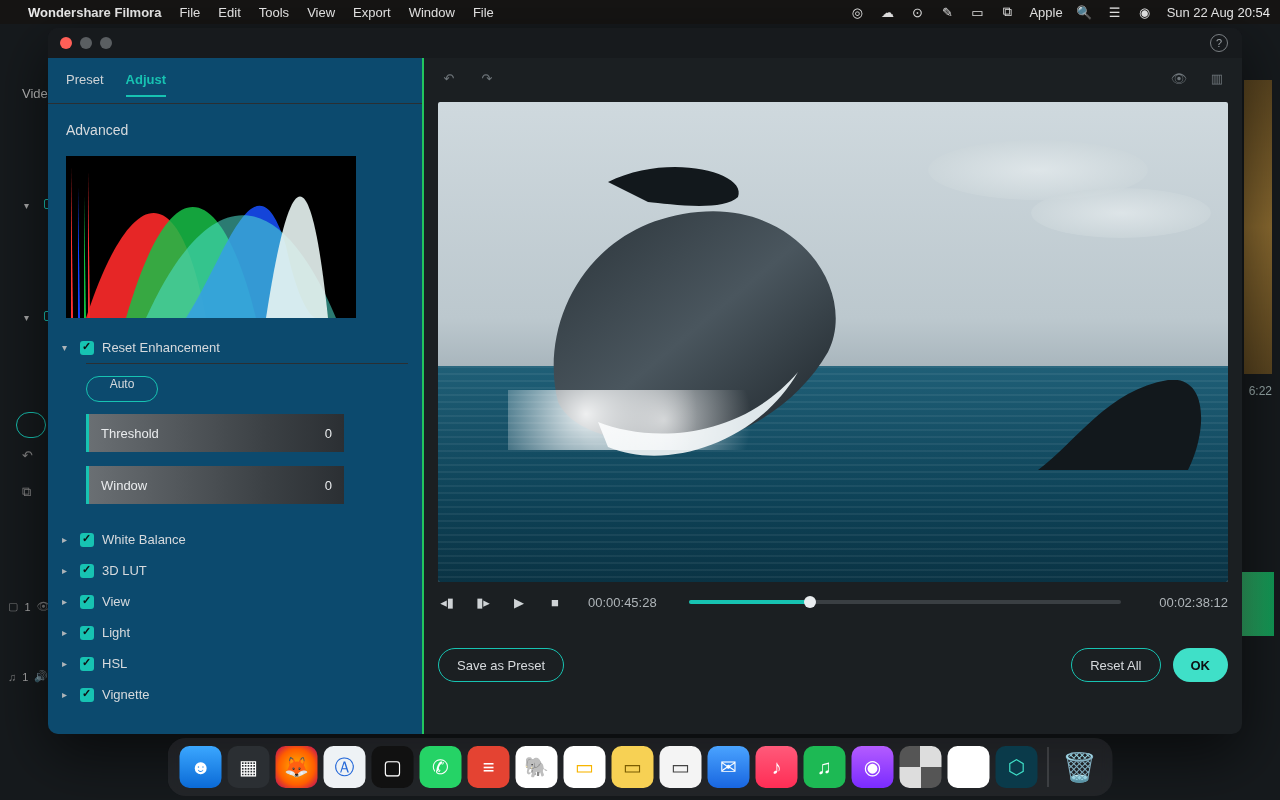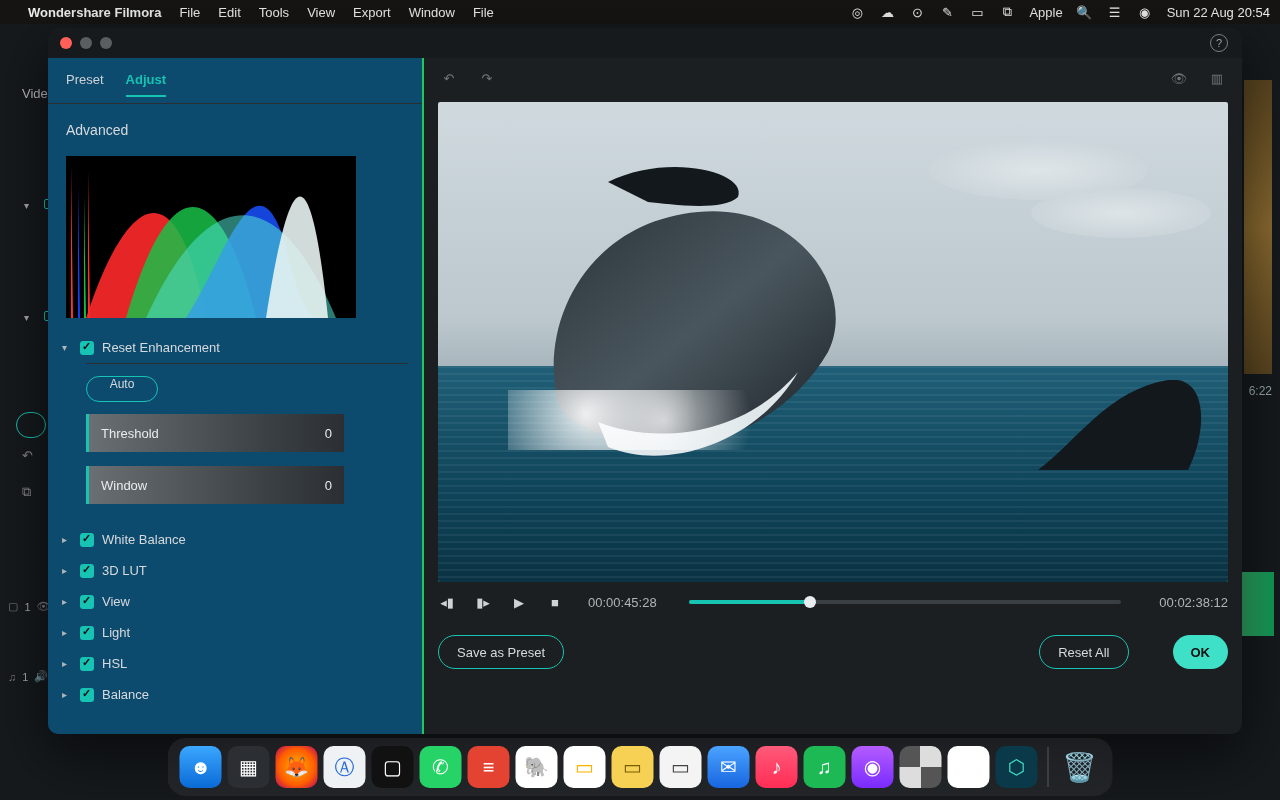--- a/index.html
+++ b/index.html
@@ -79,21 +79,21 @@
 .fin2{position:absolute; right:20px; top:58%; width:170px;height:90px;}
 .splash{position:absolute; left:70px; top:60%; width:260px;height:60px; background:radial-gradient(circle at 30% 40%,rgba(255,255,255,.9),transparent 60%),radial-gradient(circle at 60% 50%,rgba(255,255,255,.7),transparent 55%);}
 
 .controls{ height:40px; display:flex; align-items:center; padding:0 14px; gap:18px; color:#aeb4b8; }
 .controls .btn{ width:18px; text-align:center; cursor:pointer; color:#cfd3d6; }
 .controls .time{ font-variant-numeric:tabular-nums; margin-left:6px; }
 .controls .track{ flex:1; height:4px; background:#3a3f43; position:relative; border-radius:2px; margin:0 14px; }
 .controls .track .fill{ position:absolute; left:0; top:0; bottom:0; width:28%; background:#17c3b2; border-radius:2px; }
 .controls .track .knob{ position:absolute; top:50%; left:28%; width:12px;height:12px;background:#e9edef;border-radius:50%; transform:translate(-50%,-50%); }
 
-.footer{ height:60px; display:flex; align-items:center; padding:0 14px;gap:32px; }
+.footer{ height:60px; display:flex; align-items:flex-end; padding:0 14px; }
 .pillbtn{ height:34px; padding:0 18px; border-radius:17px; display:flex; align-items:center; font-size:13px; cursor:pointer; }
 .pillbtn.outline{ border:1.5px solid #17c3b2; color:#d7dadd; background:transparent; }
 .pillbtn.solid{ background:#3fe0c8; color:#0e1113; font-weight:600; }
 .footer .gap{ flex:1 }
 
 
 .dock{ position:absolute; left:50%; bottom:4px; transform:translateX(-50%); height:58px; padding:4px 12px; background:rgba(60,60,65,.35); border-radius:18px; display:flex; align-items:center; gap:6px; backdrop-filter:blur(6px); }
 .dock .app{ width:42px;height:42px;border-radius:10px; display:flex;align-items:center;justify-content:center; font-size:20px; color:#fff; }
 .dock .sep{ width:1px;height:40px;background:rgba(255,255,255,.25); margin:0 4px;}
 .dock .trash{ width:42px;height:42px; display:flex;align-items:center;justify-content:center; font-size:28px; }
@@ -236,21 +236,21 @@
         <div class="row">
             <span class="caret">▸</span>
             <span class="chk"></span>
             <span class="glabel">HSL</span>
           </div>
       </div>
       <div class="subgroup">
         <div class="row">
             <span class="caret">▸</span>
             <span class="chk"></span>
-            <span class="glabel">Balance</span>
+            <span class="glabel">Vignette</span>
           </div>
       </div>
     </div>
 
     <div class="panel-right">
       <div class="toprow">
         <span class="ico">↶</span>
         <span class="ico">↷</span>
         <span class="spacer"></span>
         <span class="ico">👁</span>

